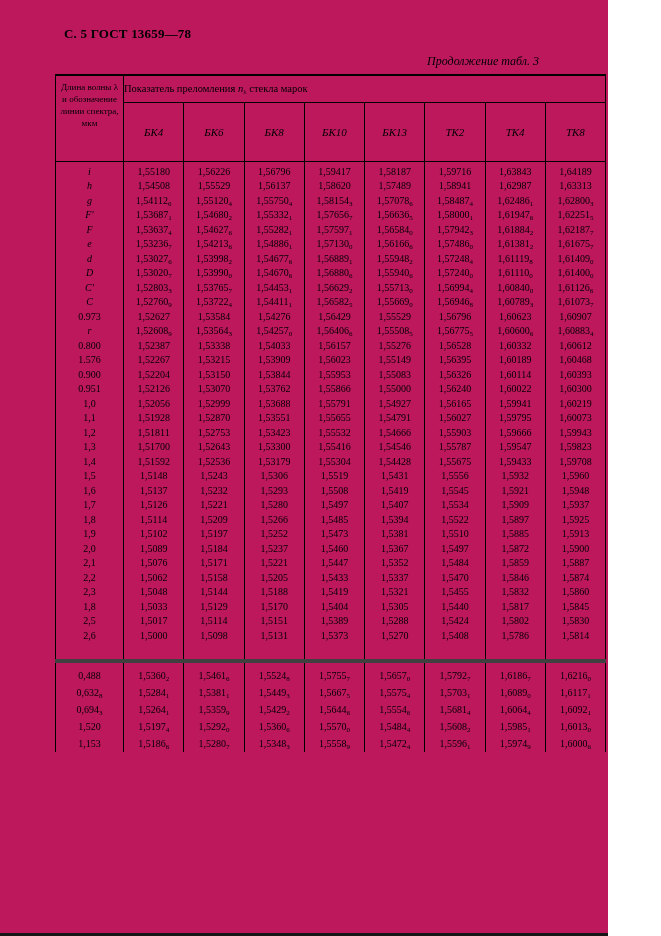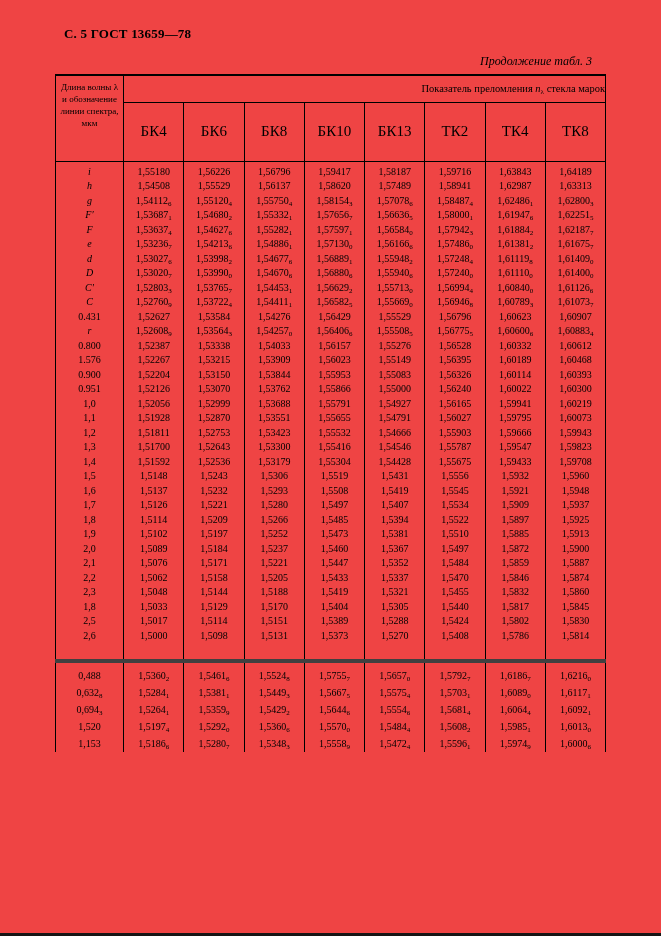--- a/index.html
+++ b/index.html
@@ -1,22 +1,22 @@
 <!DOCTYPE html>
 <html><head>
 <meta charset="utf-8">
 <style>
   * { box-sizing: border-box; }
   html, body { margin: 0; padding: 0; background: #ffffff; }
   body { width: 661px; height: 936px; }
   .page {
     position: relative;
-    width: 661px;
+    width: 608px;
     height: 936px;
-    background: #ef4444;
+    background: #be185d;
     color: #000;
     font-family: "Liberation Serif", "DejaVu Serif", serif;
     overflow: hidden;
     border-bottom: 3px solid #161616;
   }
   .doc-header {
     position: absolute;
     left: 64px;
     top: 26px;
     font-size: 13px;
@@ -46,22 +46,22 @@
   th, td { padding: 0; }
   thead th { border: 1px solid #000; font-weight: normal; }
   th.corner {
     font-size: 9px;
     line-height: 12px;
     vertical-align: top;
     padding: 5px 4px 0 4px;
     text-align: center;
     margin-top: 21px;
   }
-  th.span-head { font-size: 10.5px; height: 27px; text-align: right; }
-  th.glass { height: 59px; font-size: 15px; vertical-align: middle; text-align: center; }
+  th.span-head { font-size: 10.5px; height: 27px; text-align: left; }
+  th.glass { height: 59px; font-size: 11px; vertical-align: middle; text-align: center; font-style: italic; }
   td {
     border-left: 1px solid #000;
     border-right: 1px solid #000;
     text-align: center;
     font-size: 10px;
     white-space: nowrap;
   }
   tbody[data-section="0"] td { height: 14.5px; line-height: 14.5px; }
   tbody[data-section="0"] tr:first-child td { padding-top: 3px; }
   tbody[data-section="0"] tr:last-child td { padding-bottom: 16px; }
@@ -218,21 +218,21 @@
             <td>1,52760<sub>9</sub></td>
             <td>1,53722<sub>4</sub></td>
             <td>1,54411<sub>1</sub></td>
             <td>1,56582<sub>5</sub></td>
             <td>1,55669<sub>0</sub></td>
             <td>1,56946<sub>8</sub></td>
             <td>1,60789<sub>3</sub></td>
             <td>1,61073<sub>7</sub></td>
           </tr>
           <tr>
-            <td class="">0.431</td>
+            <td class="">0.973</td>
             <td>1,52627</td>
             <td>1,53584</td>
             <td>1,54276</td>
             <td>1,56429</td>
             <td>1,55529</td>
             <td>1,56796</td>
             <td>1,60623</td>
             <td>1,60907</td>
           </tr>
           <tr>

